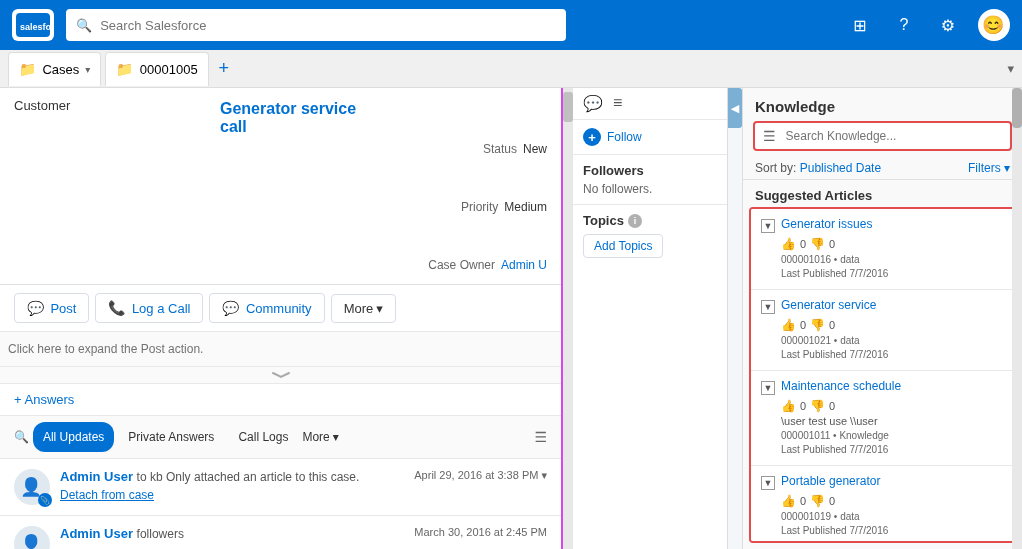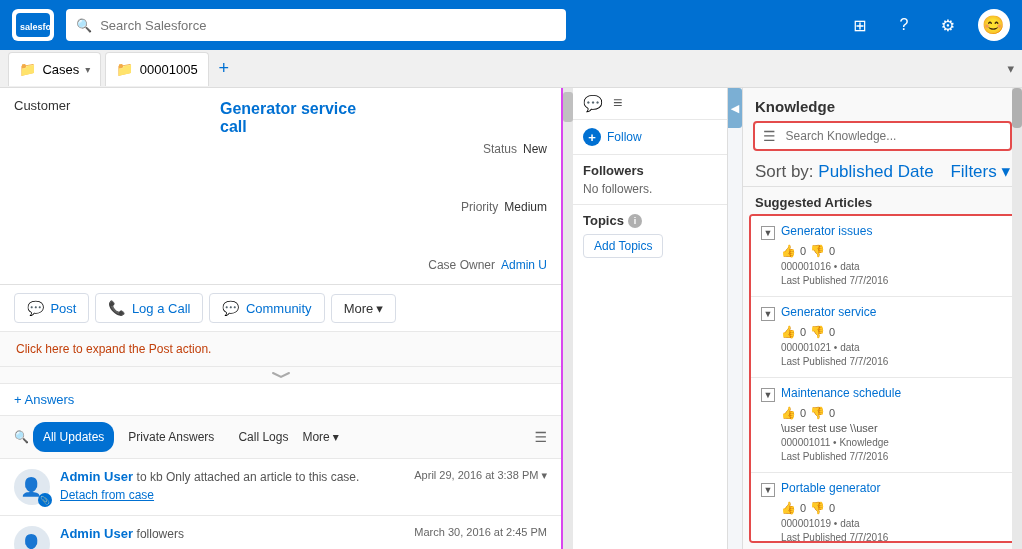--- a/index.html
+++ b/index.html
@@ -197,23 +197,23 @@
       border: 1px solid #d8dde6;
       border-radius: 4px;
       background: #fff;
       cursor: pointer;
       font-size: 13px;
       color: #333;
     }
 
     
     .post-expand {
-      padding: 10px 16px;
-      border-bottom: 1px solid #e8e8e8;
-      color: #c2410c;
+      padding: 10px 8px;
+      border-bottom: 1px solid #e8e8e8;
+      color: #737373;
       font-size: 12px;
       cursor: pointer;
       background: #fafafa;
     }
 
     
     .scroll-indicator {
       display: flex;
       justify-content: center;
       padding: 4px;
@@ -453,23 +453,24 @@
       outline: none;
       width: 100%;
       font-size: 12px;
       color: #333;
     }
     .knowledge-sort-row {
       display: flex;
       align-items: center;
       justify-content: space-between;
       padding: 4px 12px;
-      font-size: 17px;
+      font-size: 12px;
       color: #555;
       border-bottom: 1px solid #e0e0e0;
+      gap: 44px;
     }
     .sort-link { color: #0070d2; cursor: pointer; }
     .filters-link { color: #0070d2; cursor: pointer; }
 
     .suggested-articles-label {
       font-weight: bold;
       font-size: 13px;
       color: #333;
       padding: 8px 12px 4px;
     }

